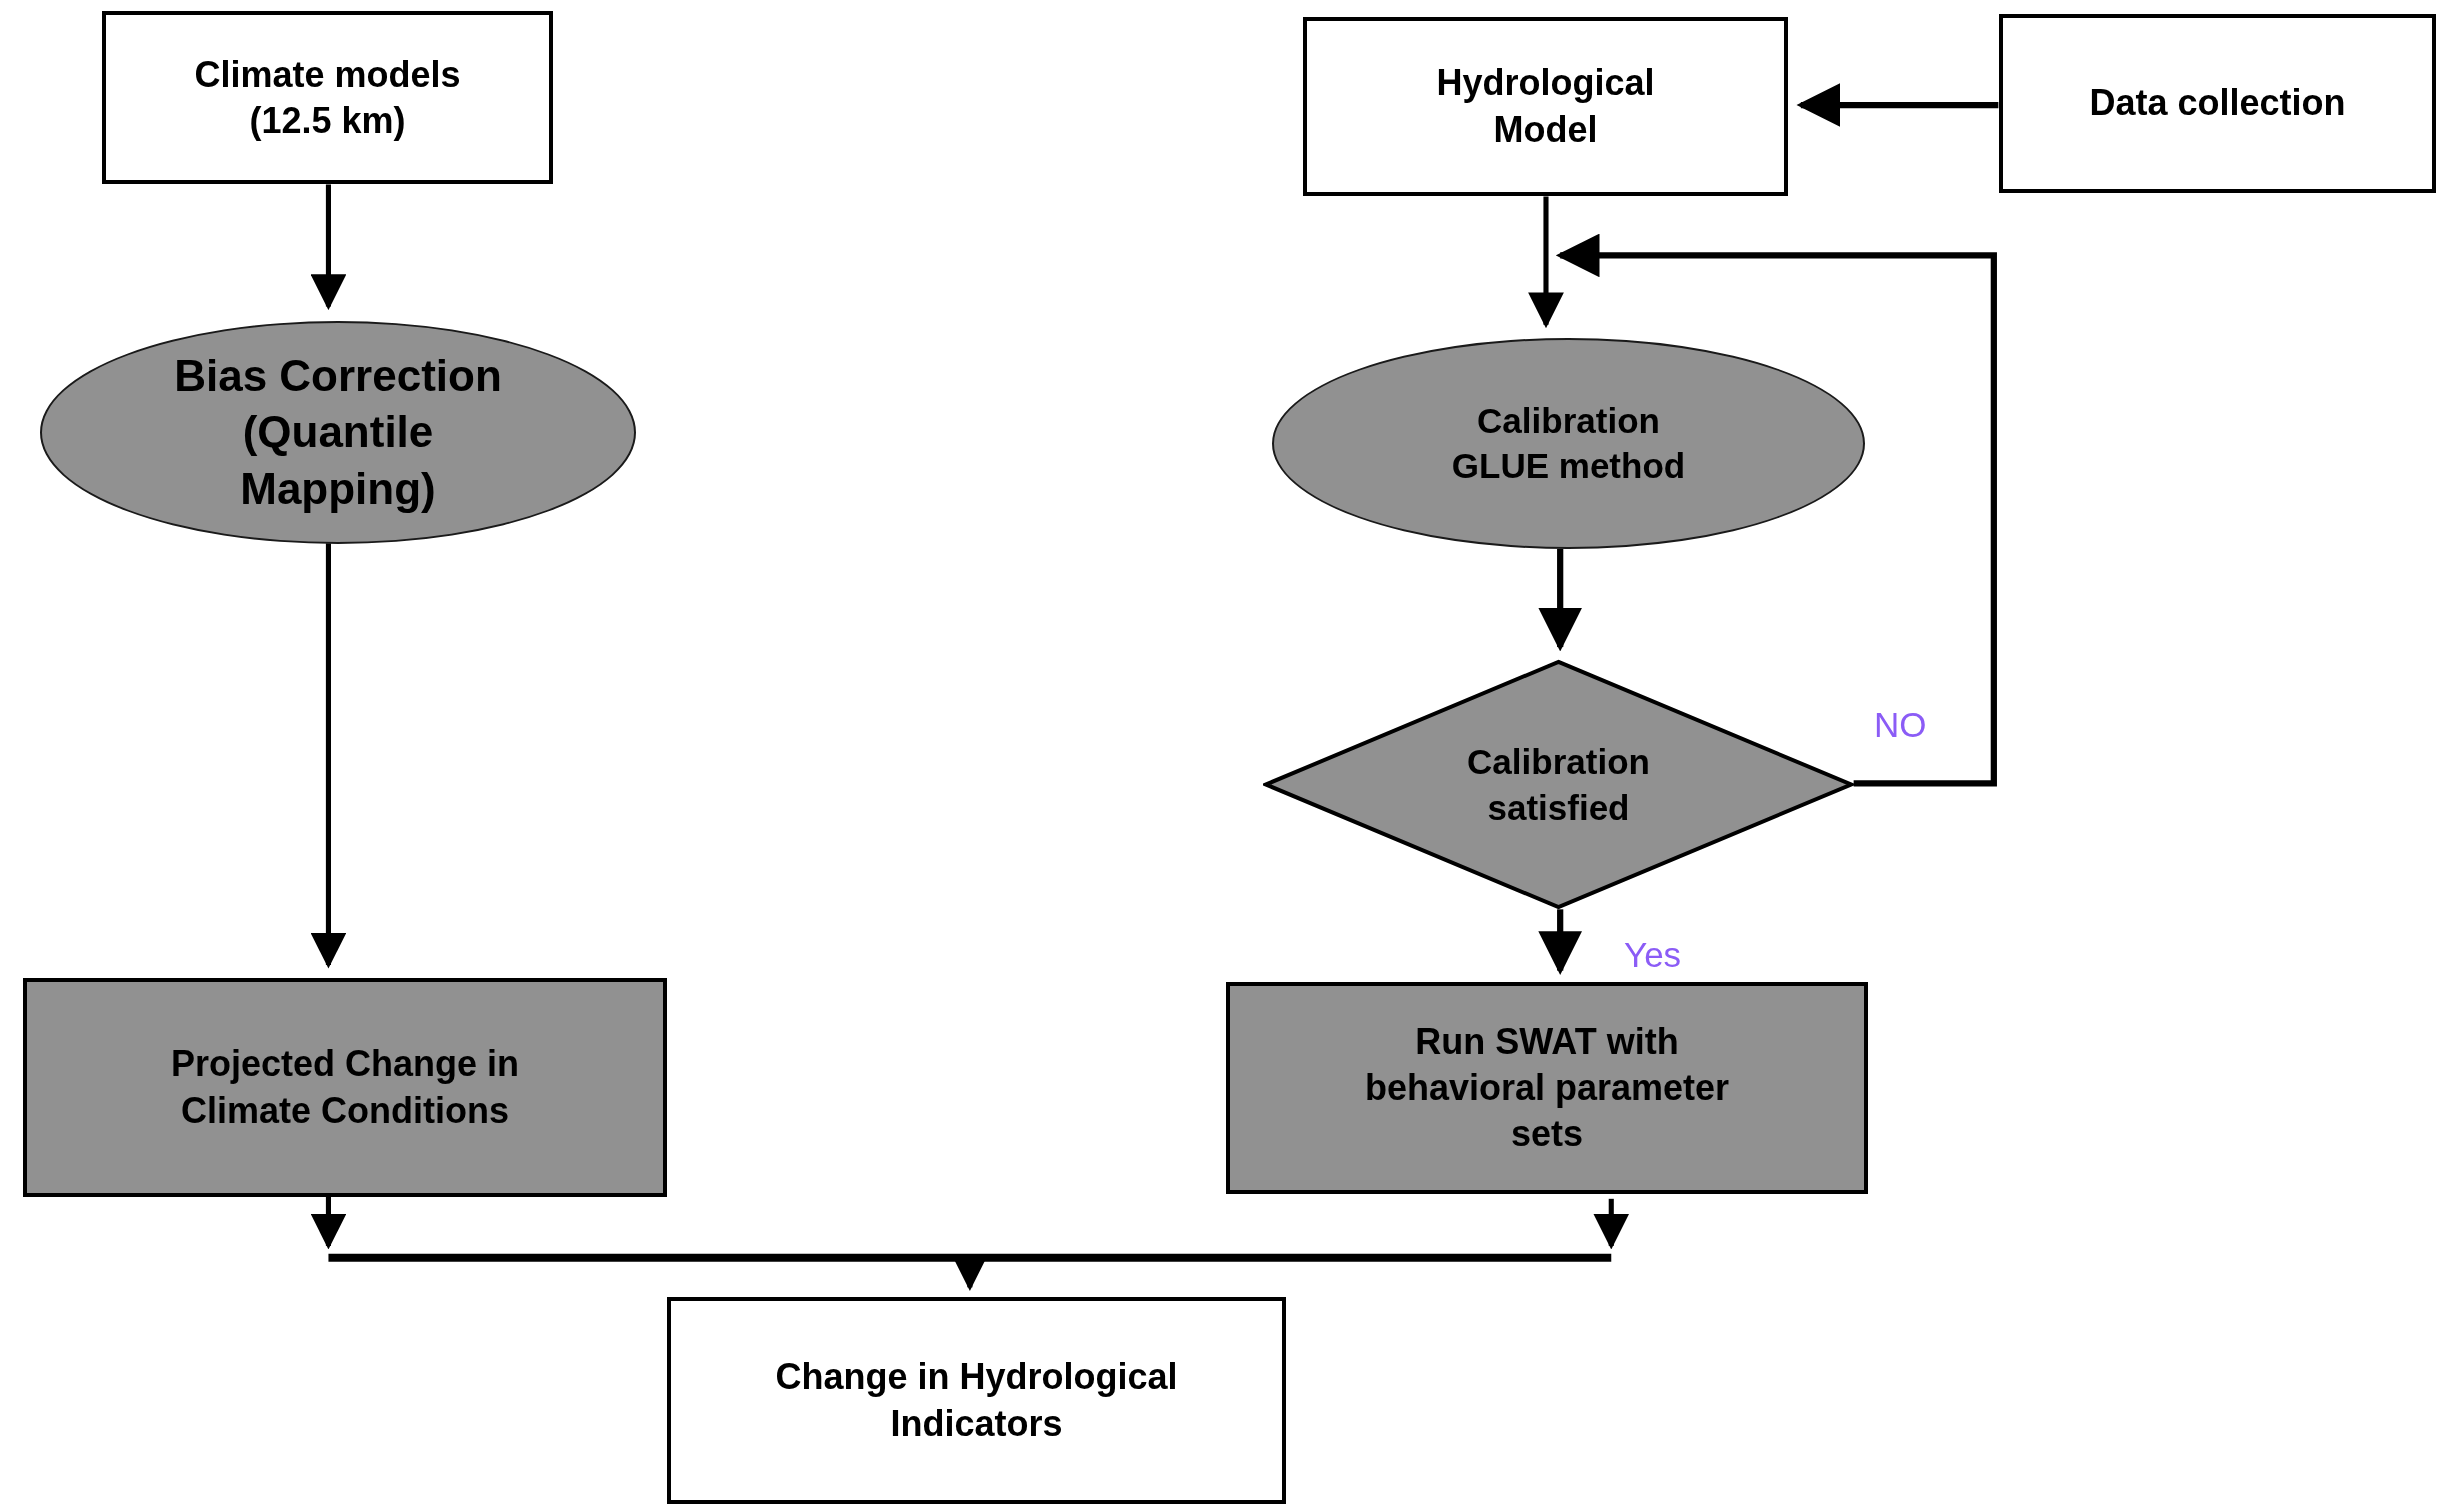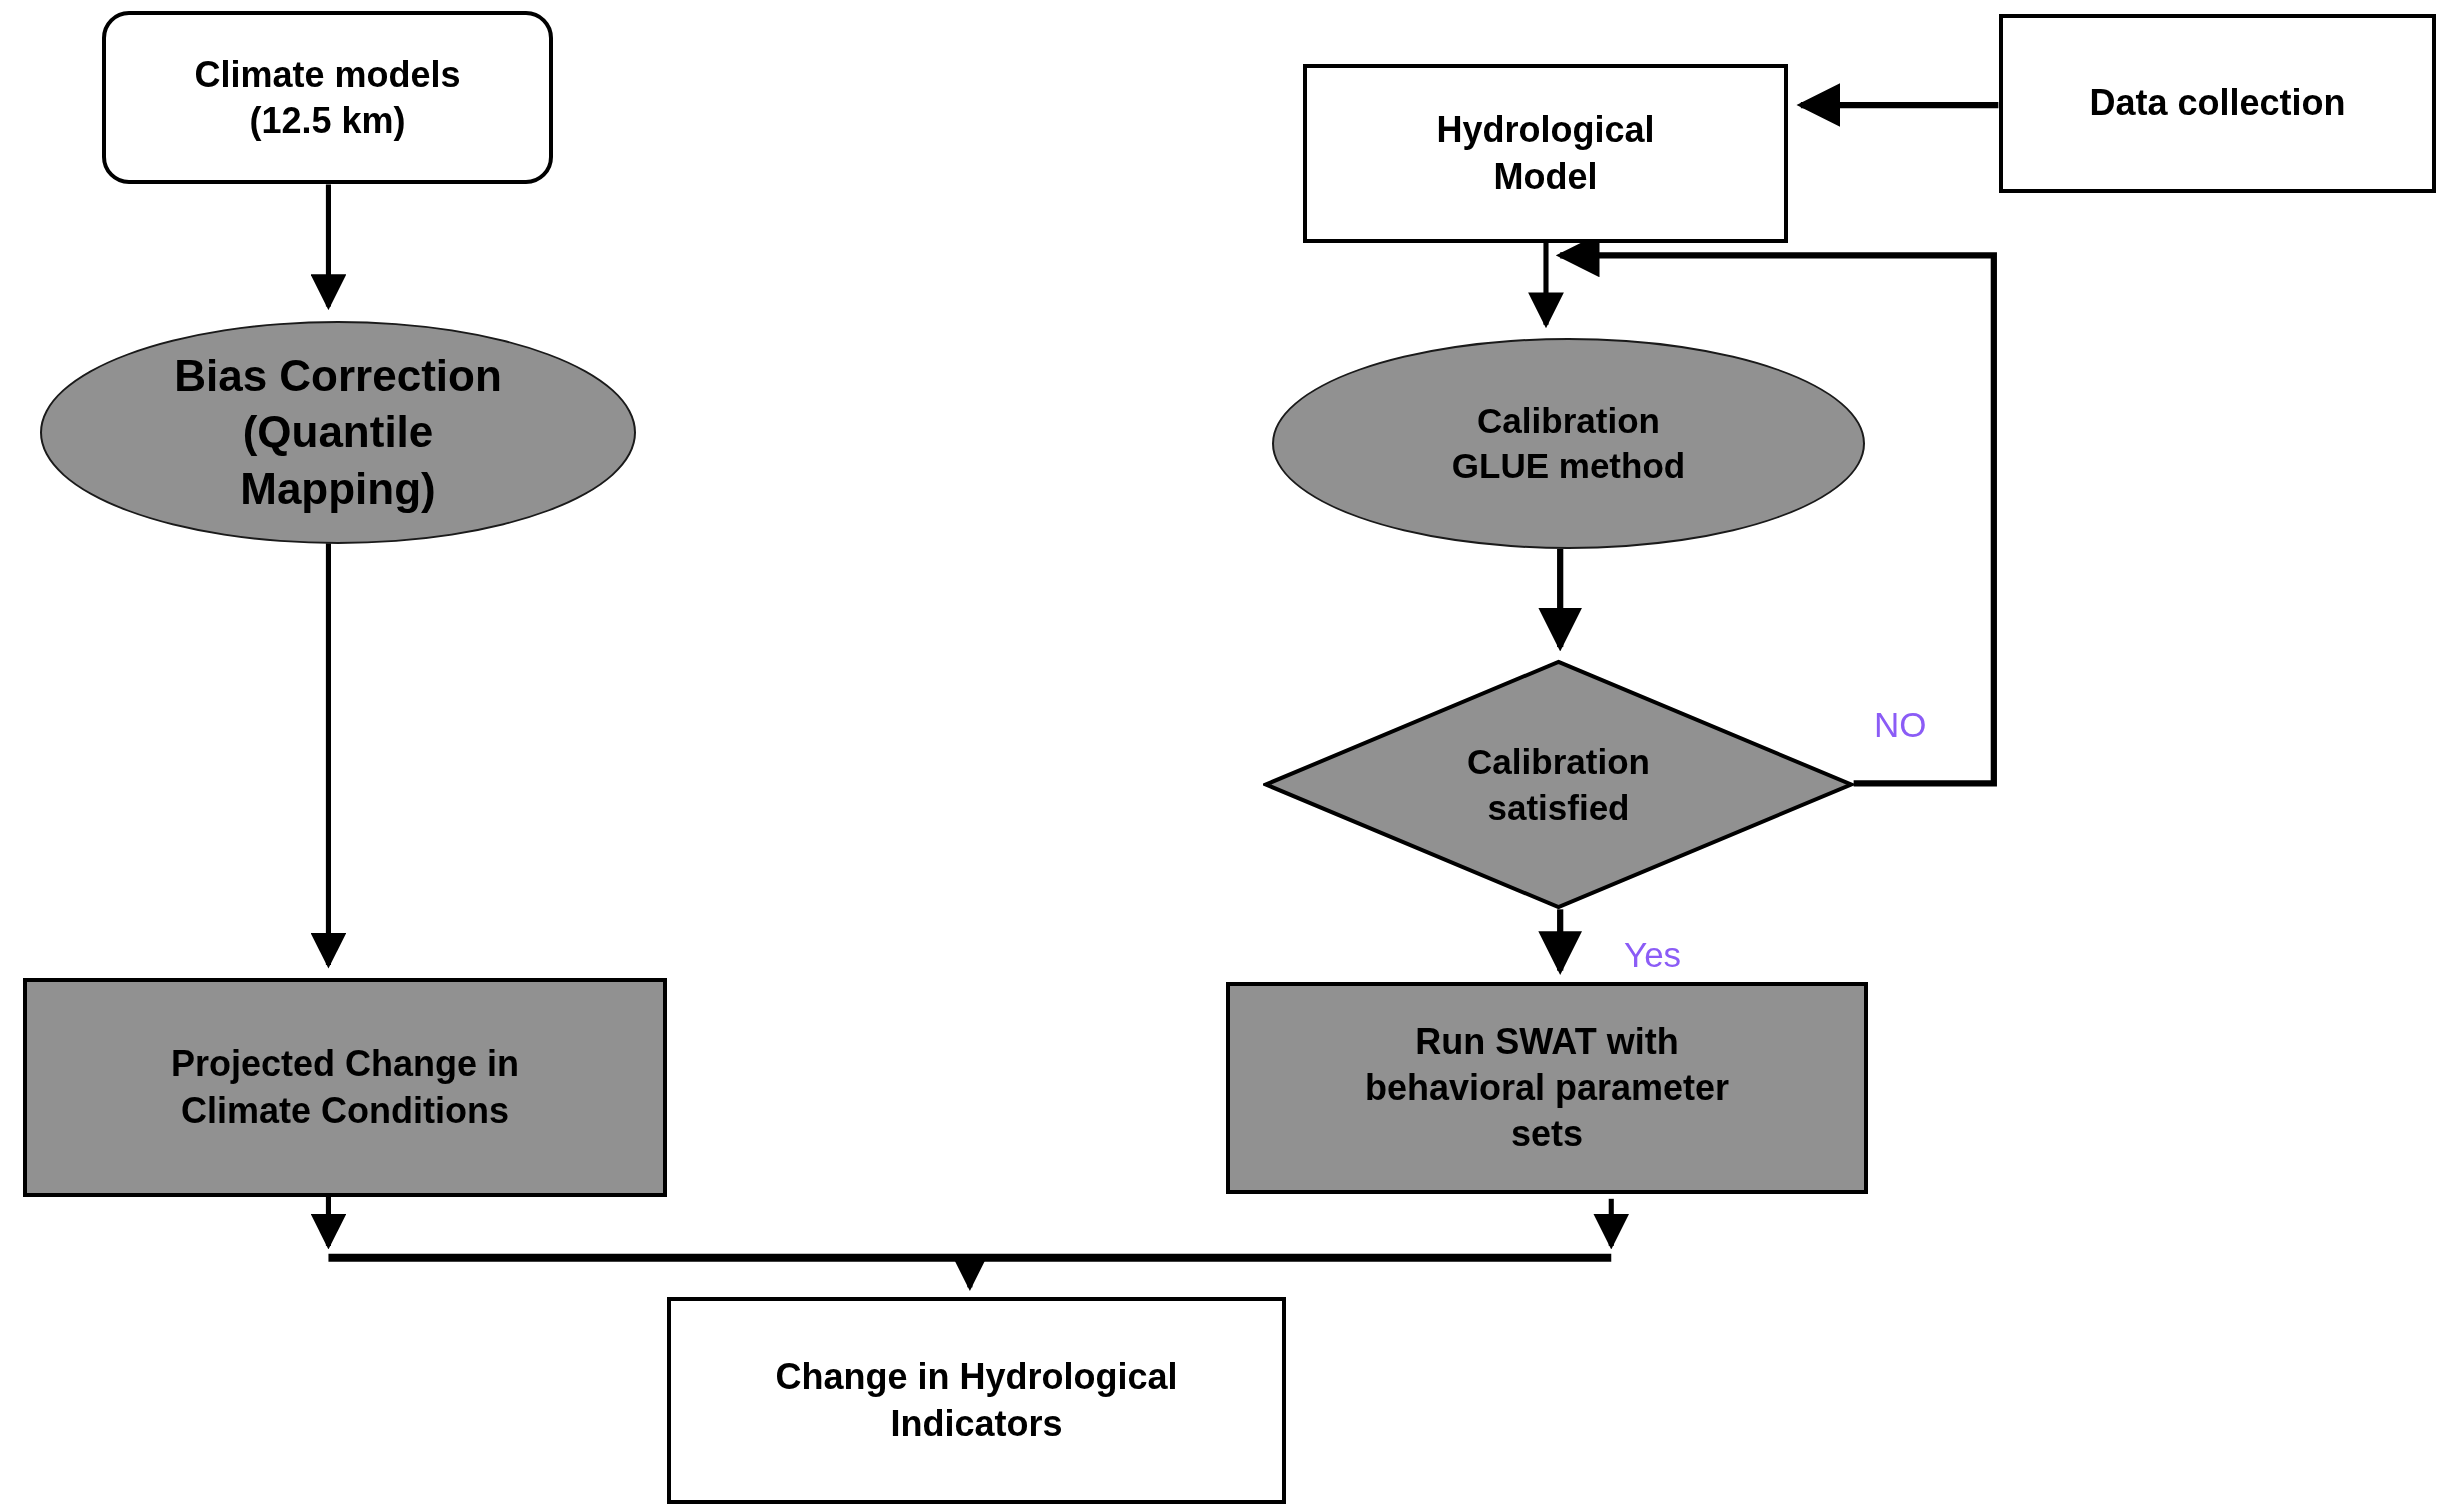--- a/index.html
+++ b/index.html
@@ -76,24 +76,24 @@
   }
   .edge-label {
     position: absolute;
     color: #8b5cf6;
     font-weight: normal;
     white-space: nowrap;
     z-index: 3;
   }
 
   
-  #n-climate-models   { left: 102px;  top: 11.4px;   width: 451px;  height: 173px; font-size: 36px; border-radius: 27px; }
+  #n-climate-models   { left: 102px;  top: 11.4px;   width: 451px;  height: 173px; font-size: 36px; }
   #n-bias-correction  { left: 40px;   top: 321px;  width: 596px; height: 223px; font-size: 44px; text-align: center; }
   #n-projected-change { left: 23px;   top: 978px; width: 644px; height: 219px; font-size: 36px; }
-  #n-hydro-model      { left: 1303px; top: 17px;   width: 485px;  height: 179px; font-size: 36px; margin-top: 47px; }
+  #n-hydro-model      { left: 1303px; top: 17px;   width: 485px;  height: 179px; font-size: 36px; }
   #n-data-collection  { left: 1999px; top: 14px;   width: 437px;  height: 179px; font-size: 36px; }
   #n-calibration-glue { left: 1272px; top: 338px;  width: 593px; height: 211px; font-size: 35px; }
   #n-calib-diamond    { left: 1263px; top: 659px; width: 591px; height: 251px; }
   #n-calib-diamond .diamond-label { font-size: 35px; }
   #n-run-swat         { left: 1226px; top: 982px; width: 642px; height: 212px; font-size: 36px; }
   #n-change-indicators{ left: 661px; top: 1297px; width: 619px; height: 207px; font-size: 36px; margin-left: 6px; }
 
   #lbl-no  { left: 1874px; top: 705px; font-size: 35px; }
   #lbl-yes { left: 1624px; top: 915px; font-size: 35px; margin-top: 20px; }
 </style>

